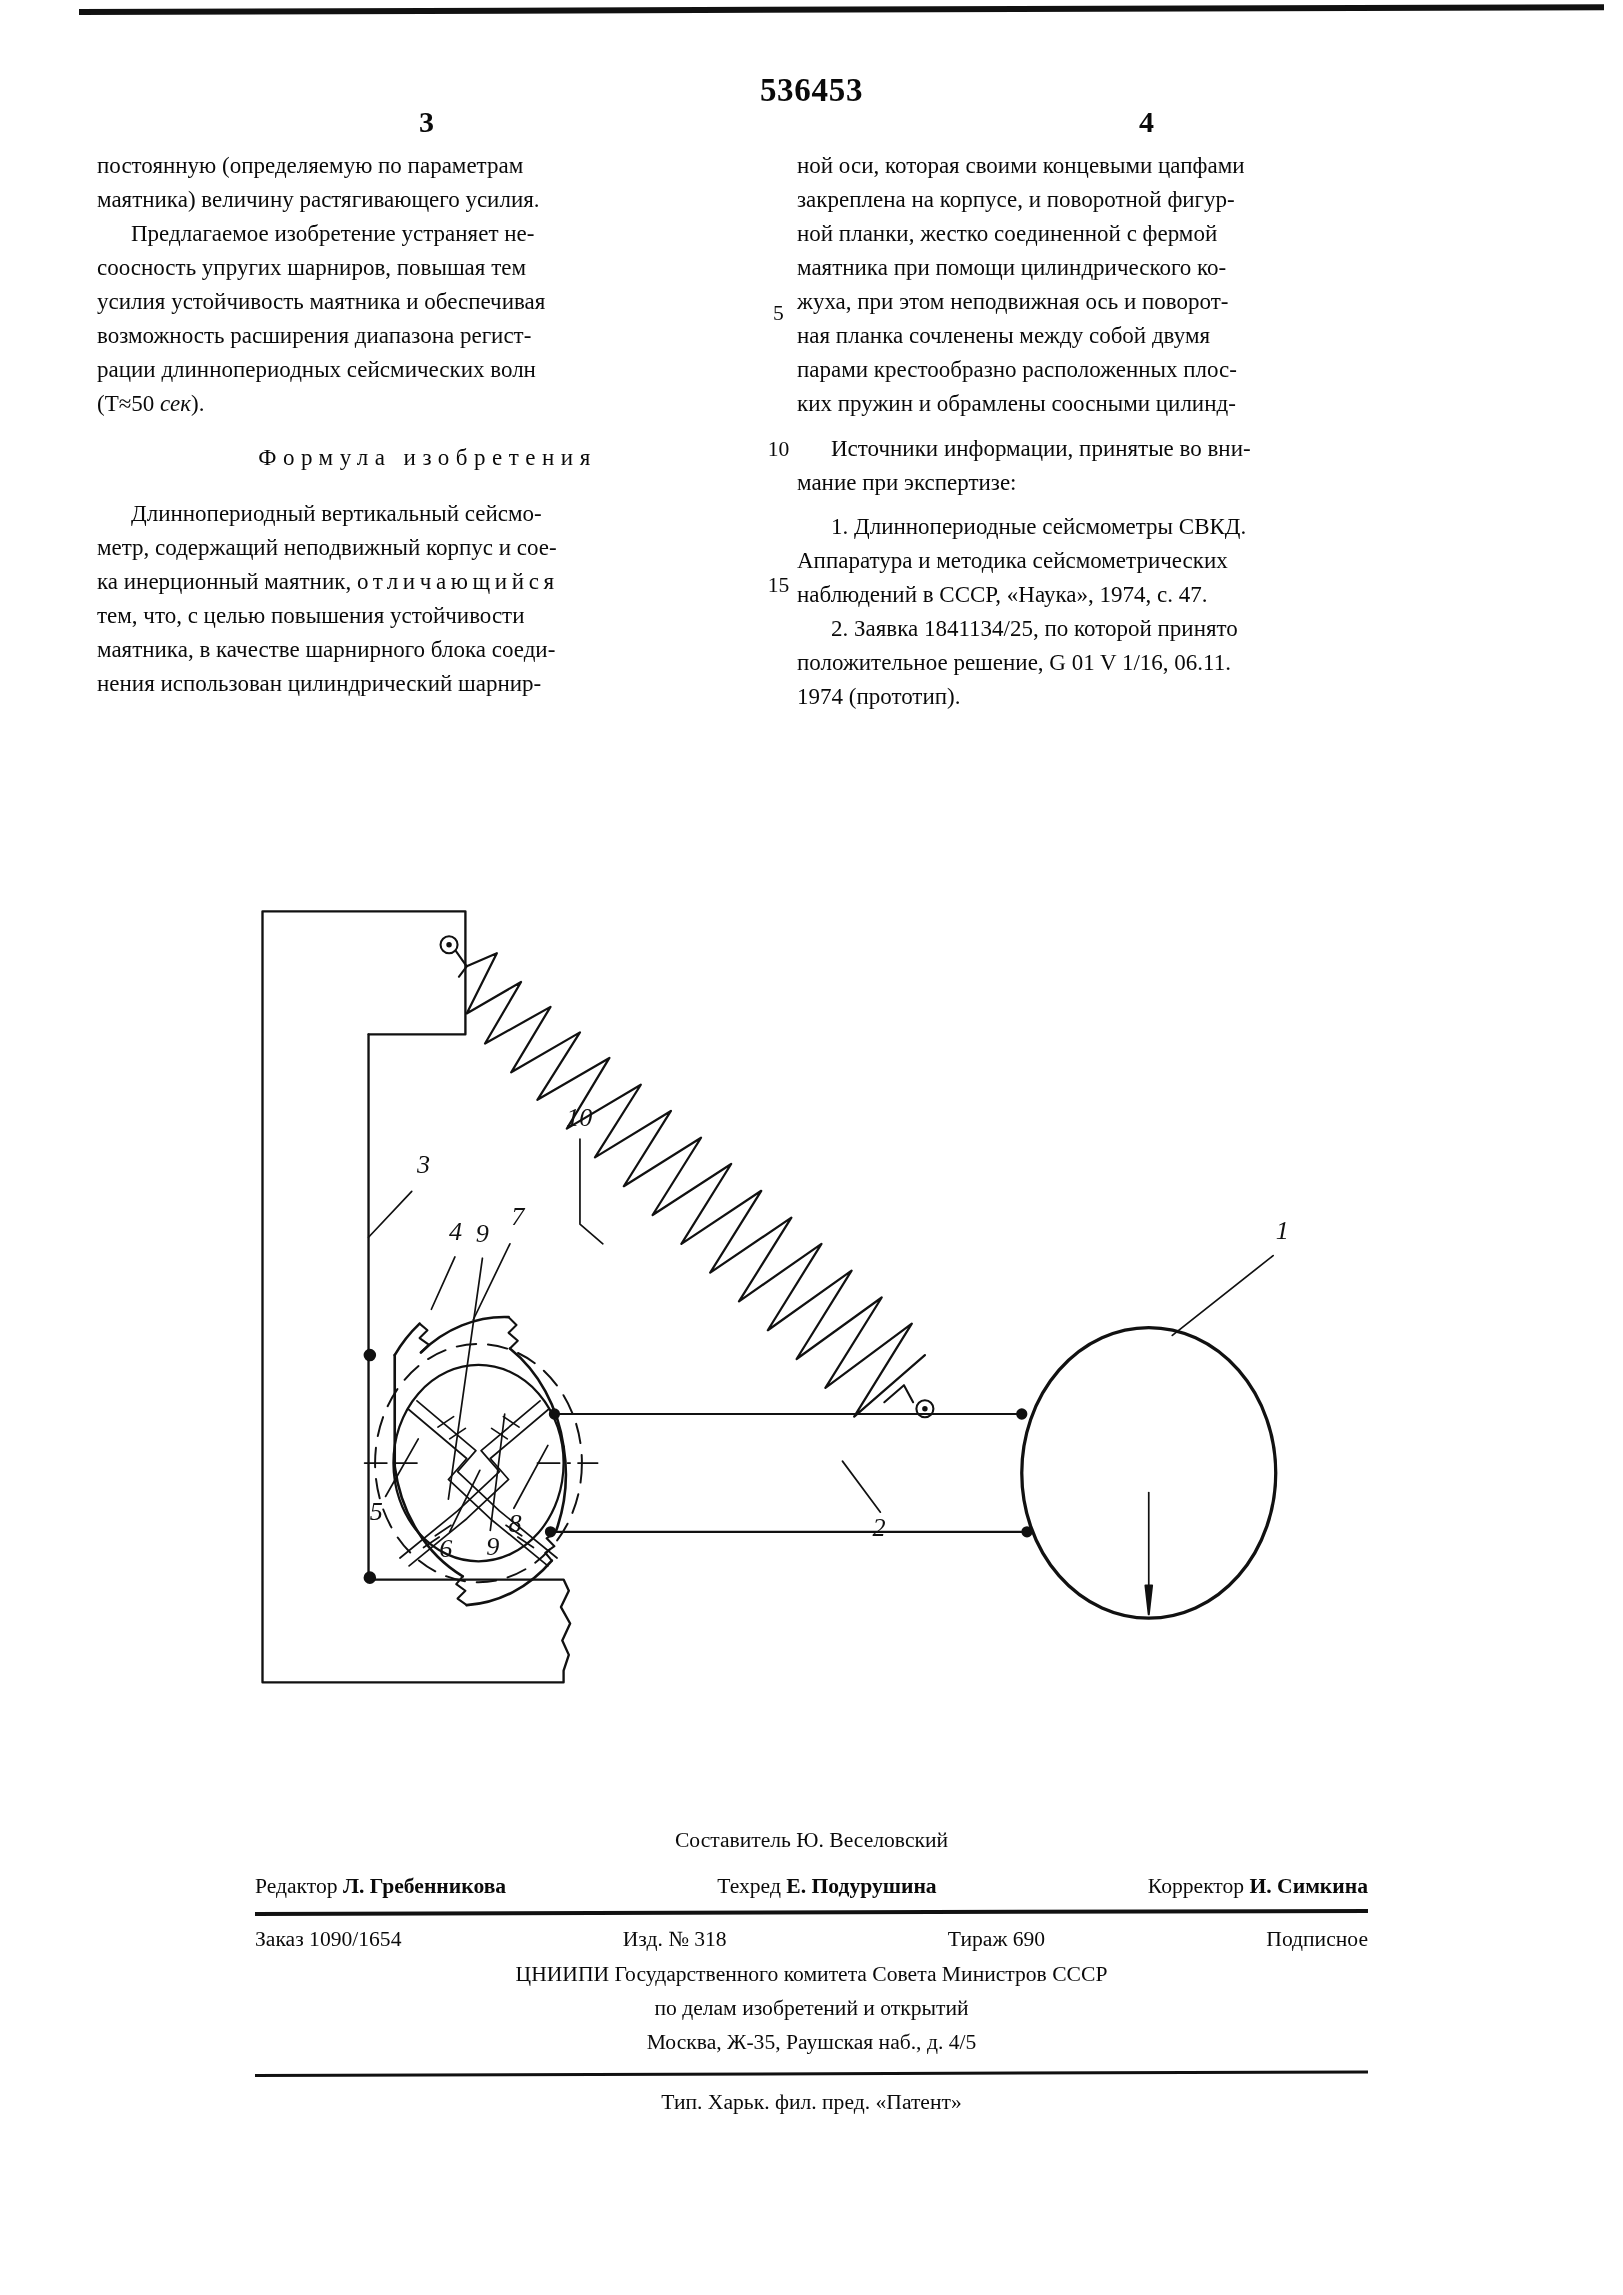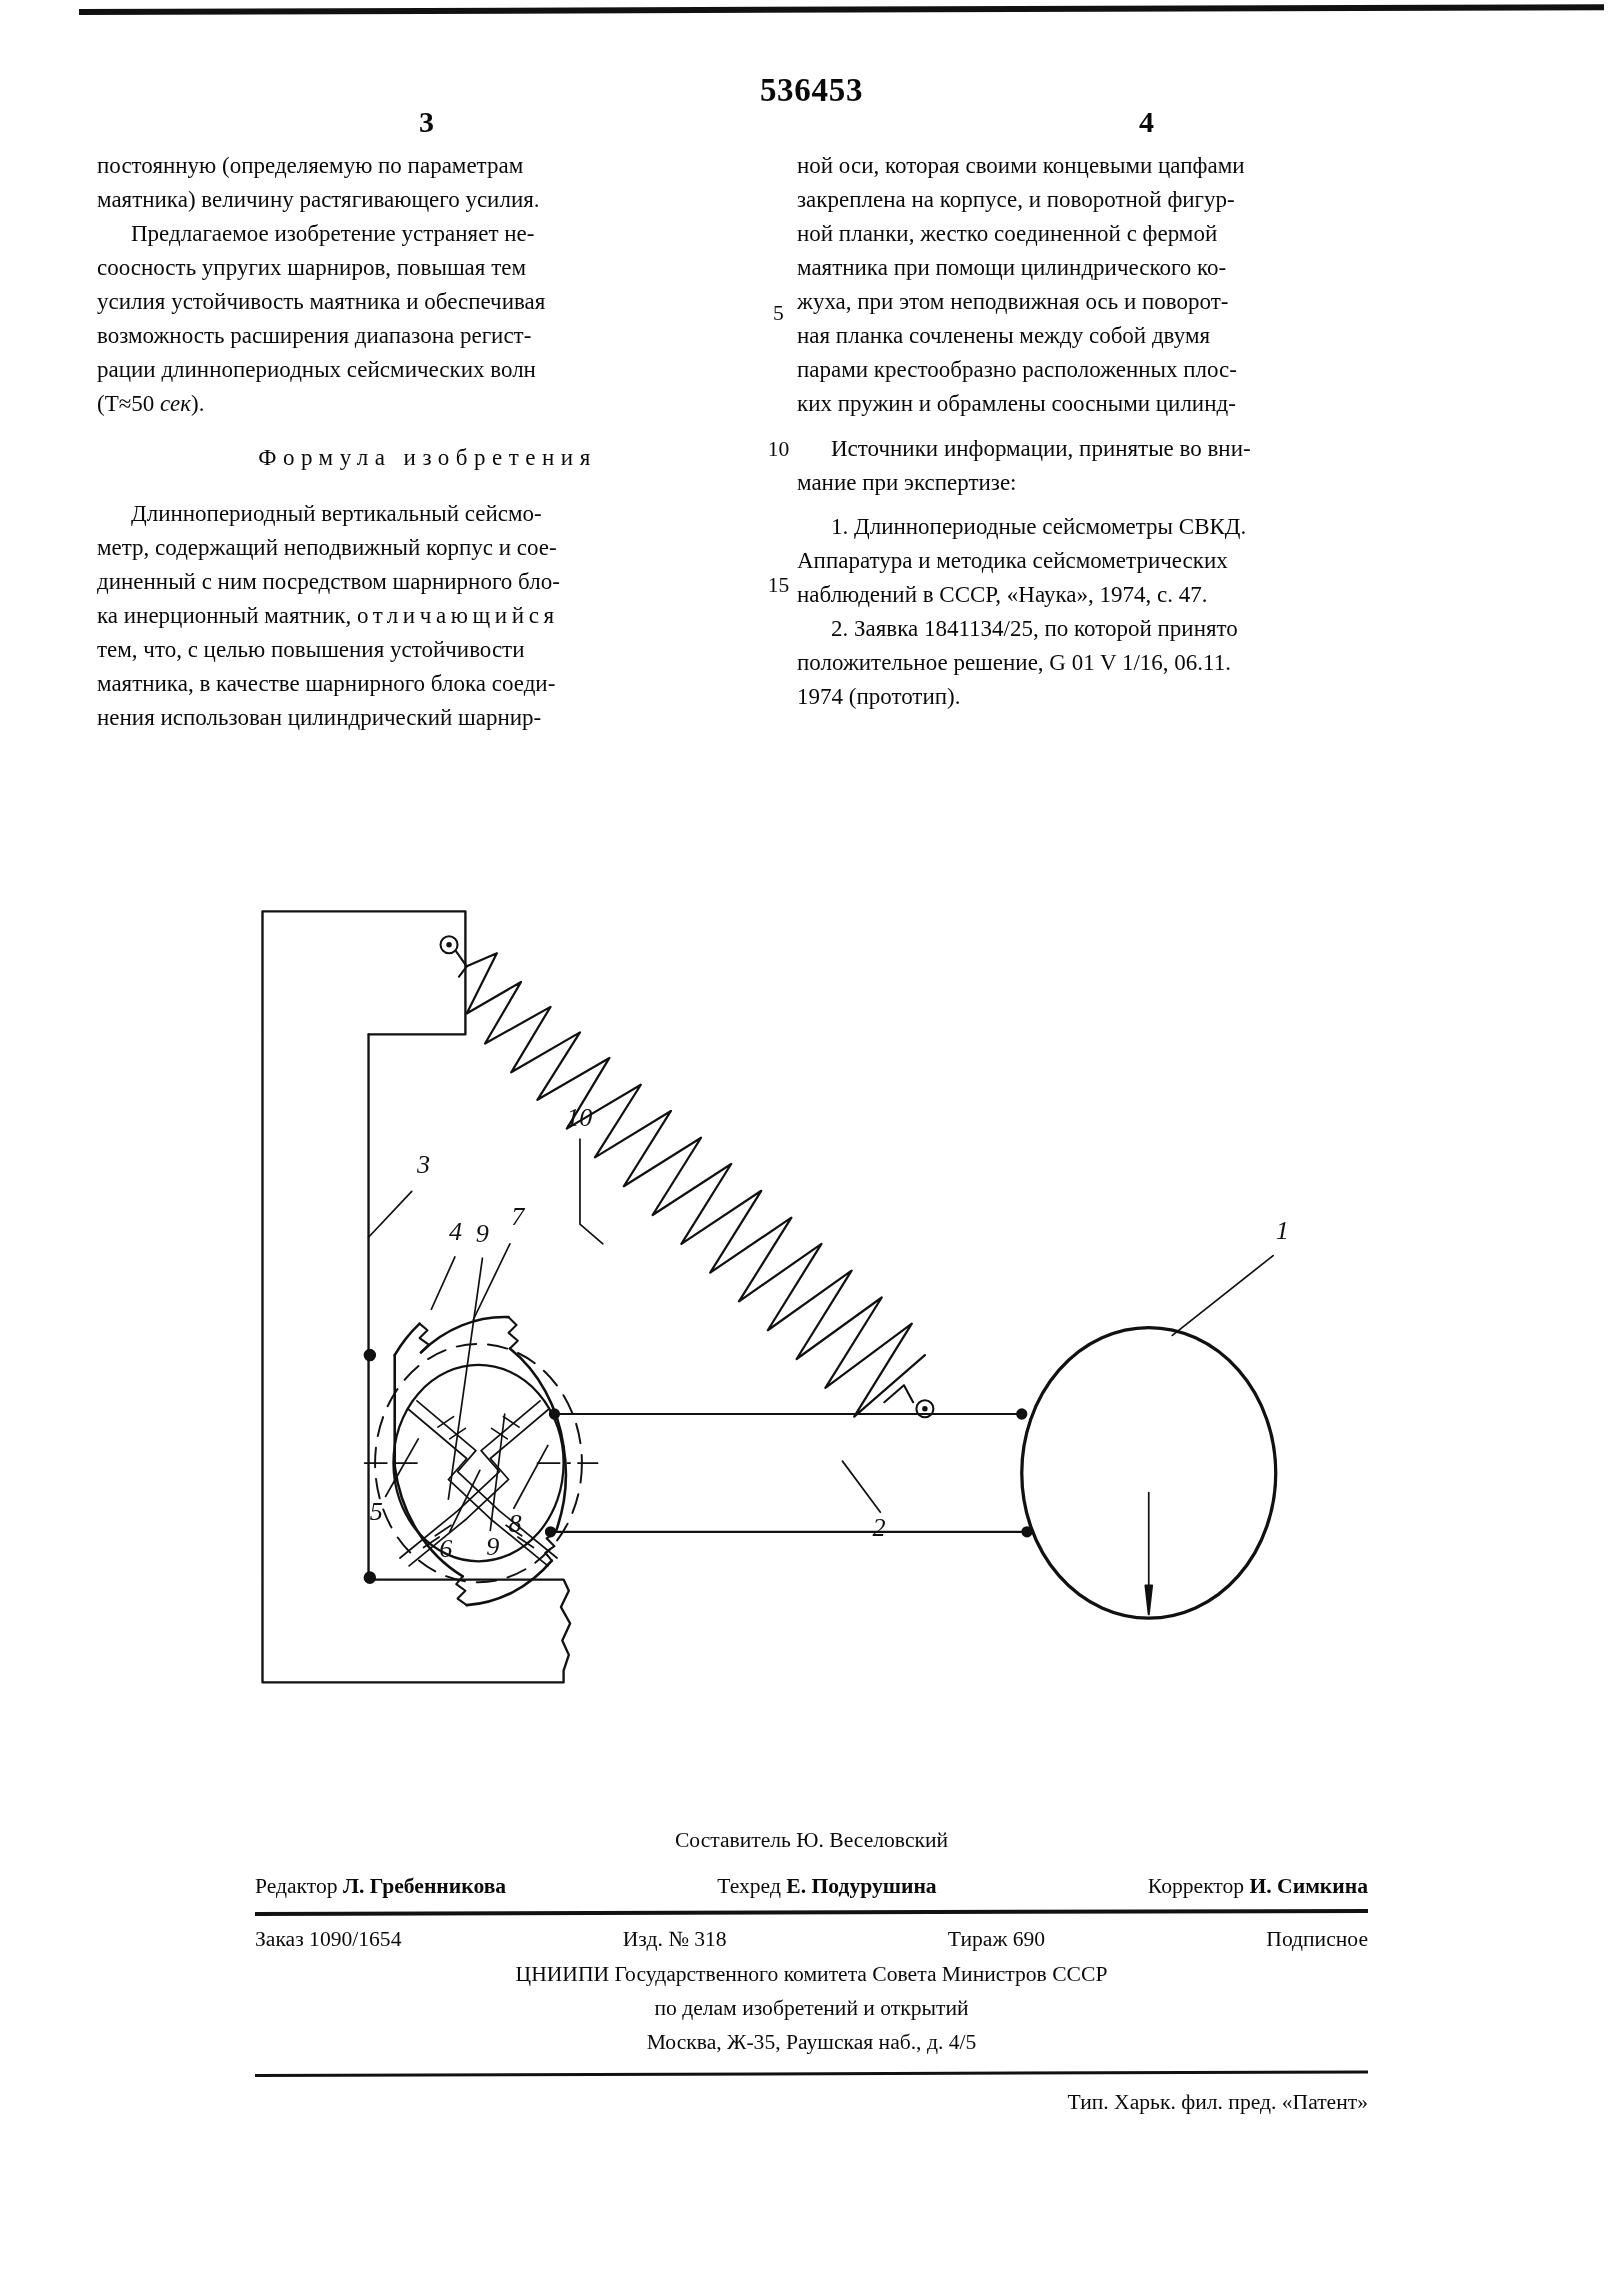--- a/index.html
+++ b/index.html
@@ -128,21 +128,21 @@
     transform-origin: left center;
   }
   .rule2 {
     height: 3.3px;
     background: #111;
     margin: 14.4px 0 10.5px 0;
     transform: rotate(-0.18deg);
     transform-origin: left center;
   }
   .f-imprint { text-align: center; line-height: 34px; margin-top: 3.9px; }
-  .f-tip { text-align: right; margin-top: 10px; }
+  .f-tip { text-align: center; margin-top: 10px; }
 </style>
 </head>
 <body>
 
 <div class="top-rule"></div>
 
 <div class="patent-number">536453</div>
 <div class="folio-left">3</div>
 <div class="folio-right">4</div>
 
@@ -159,21 +159,20 @@
   <p>соосность упругих шарниров, повышая тем</p>
   <p>усилия устойчивость маятника и обеспечивая</p>
   <p>возможность расширения диапазона регист-</p>
   <p>рации длиннопериодных сейсмических волн</p>
   <p><span>(Т≈50 </span><span class="ital">сек</span><span>).</span></p>
 
   <p class="centered-heading">Формула изобретения</p>
 
   <p class="indent">Длиннопериодный вертикальный сейсмо-</p>
   <p>метр, содержащий неподвижный корпус и сое-</p>
-  <p>диненный с ним посредством шарнирного бло-</p>
   <p><span>ка инерционный маятник, </span><span class="spaced">отличающийся</span></p>
   <p>тем, что,  с целью повышения  устойчивости</p>
   <p>маятника, в качестве шарнирного блока соеди-</p>
   <p>нения использован цилиндрический шарнир-</p>
 </div>
 
 <div class="col col-right">
   <p>ной оси, которая своими концевыми цапфами</p>
   <p>закреплена на корпусе, и поворотной фигур-</p>
   <p>ной планки, жестко соединенной с фермой</p>

